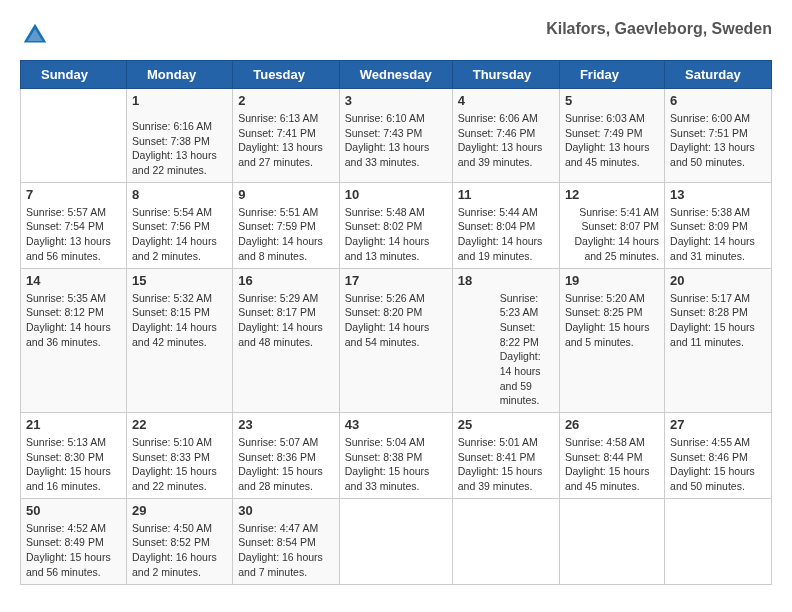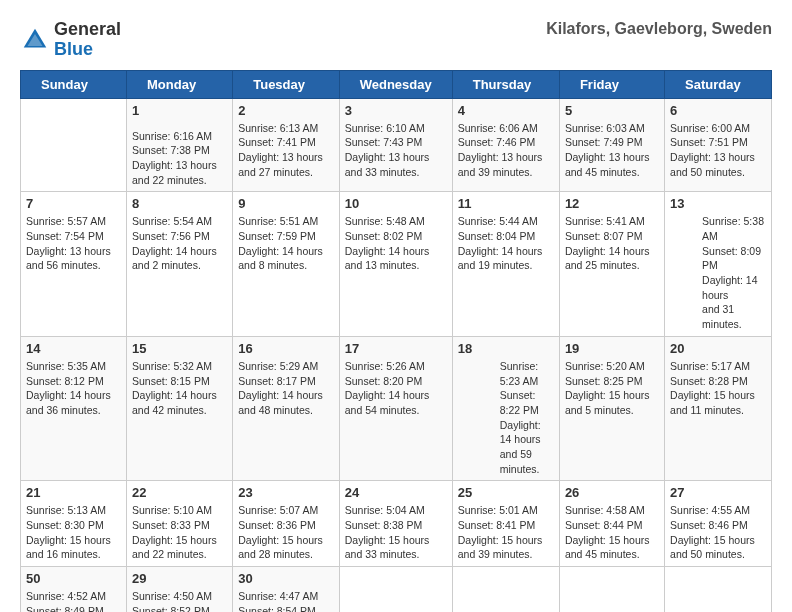--- a/index.html
+++ b/index.html
@@ -88,24 +88,20 @@
   </style>
 </head>
 <body>
 
 <div class="header-area">
   <div class="logo">
     <svg class="logo-icon" viewBox="0 0 40 40">
       <polygon points="20,5 35,30 5,30" fill="#1a6fb5"></polygon>
       <polygon points="20,12 30,28 10,28" fill="#fff" opacity="0.3"></polygon>
     </svg>
-    <div class="logo-text">
-      <span class="logo-general">General</span><br>
-      <span class="logo-blue">Blue</span>
-    </div>
   </div>
   <div class="title-area">
     <div class="location-title">Kilafors, Gaevleborg, Sweden</div>
   </div>
 </div>
 
 <table>
   <thead>
     <tr>
     <th>Sunday</th>
@@ -194,28 +190,28 @@
         </td>
         <td>
           <span class="day-number">11</span>
           <div class="day-info" style="white-space: pre-line;">Sunrise: 5:44 AM
 Sunset: 8:04 PM
 Daylight: 14 hours
 and 19 minutes.</div>
         </td>
         <td>
           <span class="day-number">12</span>
-          <div class="day-info" style="white-space: pre-line;">Sunrise: 5:41 AM
+          <div class="day-info" style="white-space: pre-line; text-align: right;">Sunrise: 5:41 AM
 Sunset: 8:07 PM
 Daylight: 14 hours
 and 25 minutes.</div>
         </td>
         <td>
           <span class="day-number">13</span>
-          <div class="day-info" style="white-space: pre-line; margin-left: 32px;">Sunrise: 5:38 AM
+          <div class="day-info" style="white-space: pre-line;">Sunrise: 5:38 AM
 Sunset: 8:09 PM
 Daylight: 14 hours
 and 31 minutes.</div>
         </td>
       </tr>
       <tr>
         <td>
           <span class="day-number">14</span>
           <div class="day-info" style="white-space: pre-line;">Sunrise: 5:35 AM
 Sunset: 8:12 PM
@@ -281,21 +277,21 @@
 and 22 minutes.</div>
         </td>
         <td>
           <span class="day-number">23</span>
           <div class="day-info" style="white-space: pre-line;">Sunrise: 5:07 AM
 Sunset: 8:36 PM
 Daylight: 15 hours
 and 28 minutes.</div>
         </td>
         <td>
-          <span class="day-number">24</span>
+          <span class="day-number">43</span>
           <div class="day-info" style="white-space: pre-line;">Sunrise: 5:04 AM
 Sunset: 8:38 PM
 Daylight: 15 hours
 and 33 minutes.</div>
         </td>
         <td>
           <span class="day-number">25</span>
           <div class="day-info" style="white-space: pre-line;">Sunrise: 5:01 AM
 Sunset: 8:41 PM
 Daylight: 15 hours

